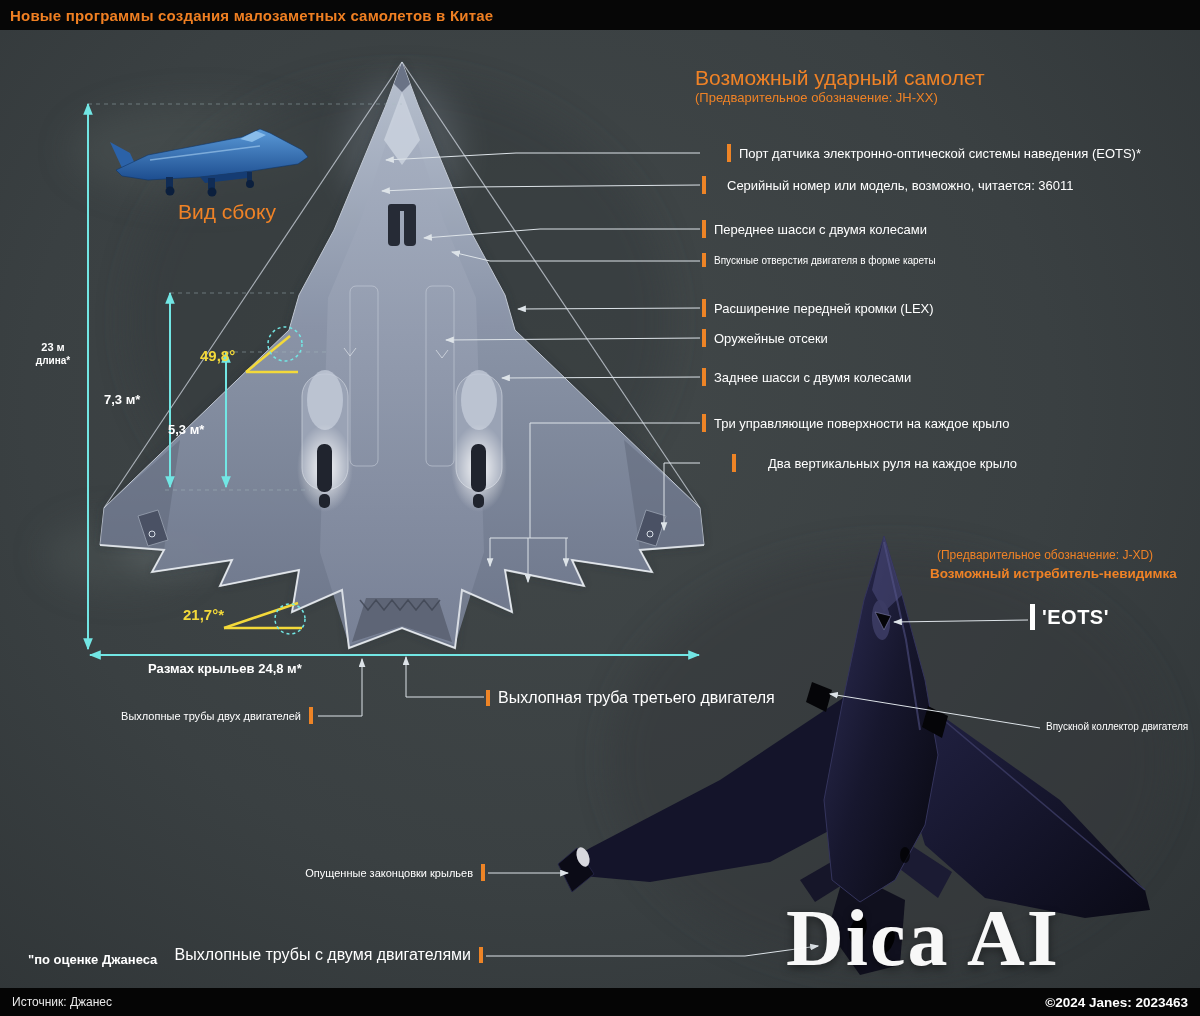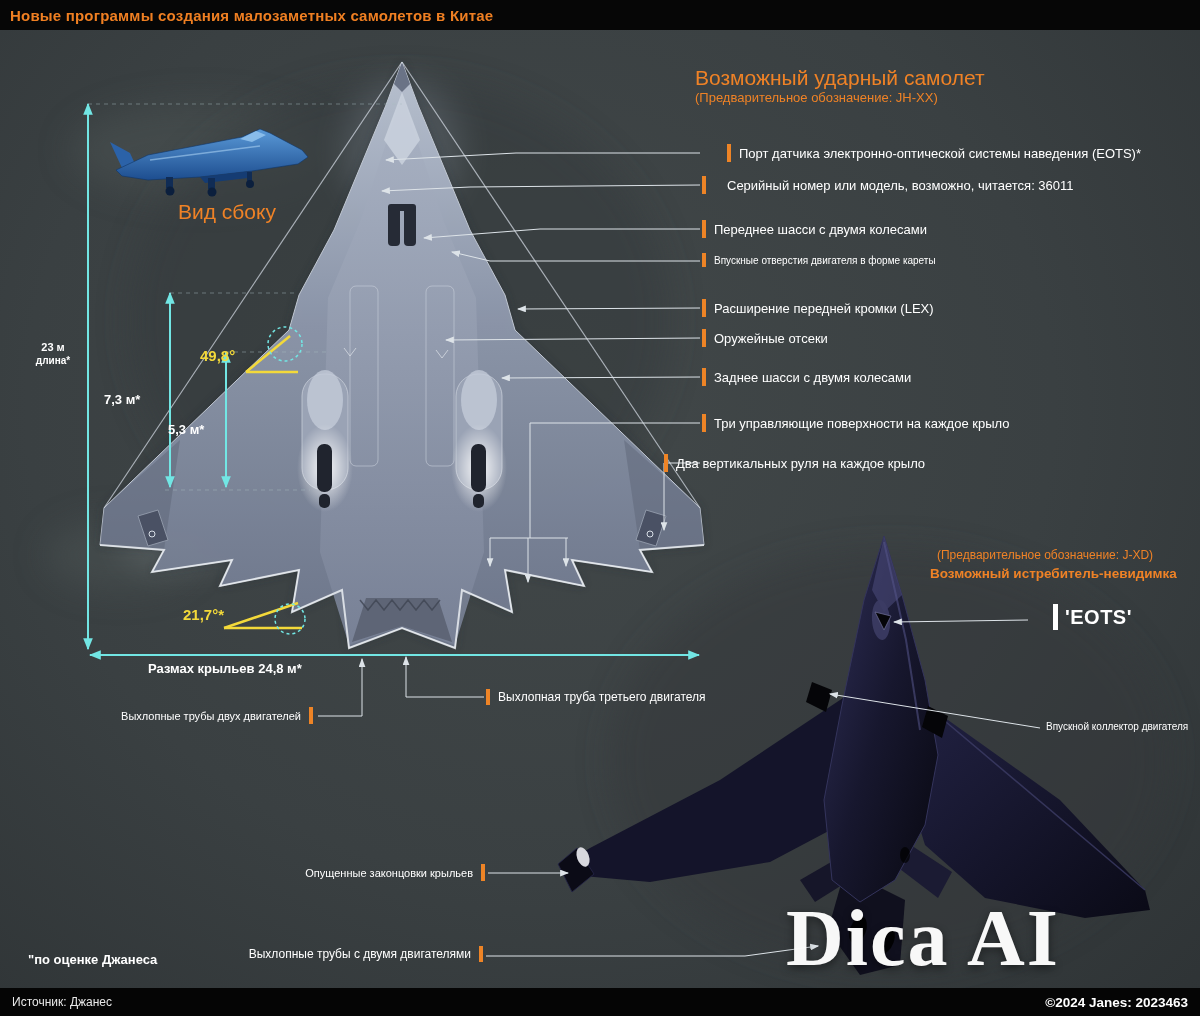--- a/index.html
+++ b/index.html
@@ -16,21 +16,21 @@
   svg.layer{position:absolute;left:0;top:0;width:1200px;height:1016px;z-index:1;}
   .lbl{position:absolute;color:#fff;white-space:nowrap;z-index:3;}
   .callout{position:absolute;display:flex;align-items:center;color:#fff;white-space:nowrap;z-index:3;}
   .obar{width:4px;background:#ee8426;margin-right:8px;flex:0 0 4px;}
   .callout.rev .obar{margin:0 0 0 8px;}
   .wbar{width:5px;height:26px;background:#ffffff;margin-right:7px;flex:0 0 5px;}
   .h18{height:18px;}.h14{height:14px;}.h17{height:17px;}.h16{height:16px;}
   .f13{font-size:13px;}
   .f11{font-size:11px;}
   .f10{font-size:10px;}
-  .f105{font-size:12px;}
+  .f105{font-size:16px;}
   .f20b{font-size:20px;font-weight:bold;letter-spacing:.5px;}
   .orange{color:#ef8226;}
   .yellow{color:#f3d93a;font-weight:bold;font-size:15px;}
   .bold15{font-weight:normal;font-size:21px;}
   .bold13{font-weight:bold;font-size:13px;}
   .subtitle13{font-size:13px;}
   .subtitle12{font-size:12px;}
   .bold135{font-weight:bold;font-size:13.5px;}
   .dim-length{position:absolute;left:22px;top:341px;width:62px;text-align:center;color:#fff;z-index:3;line-height:1.25;}
   .dim-length .v{font-weight:bold;font-size:11px;display:block;}
@@ -273,35 +273,35 @@
     <span class="f13">Оружейные отсеки</span>
   </div>
   <div class="callout" style="left:702px;top:368px;">
     <span class="obar h18"></span>
     <span class="f13">Заднее шасси с двумя колесами</span>
   </div>
   <div class="callout" style="left:702px;top:414px;">
     <span class="obar h18"></span>
     <span class="f13">Три управляющие поверхности на каждое крыло</span>
   </div>
-  <div class="callout" style="left:664px;top:454px;">
+  <div class="callout" style="left:732px;top:454px;gap:24px;">
     <span class="obar h18"></span>
     <span class="f13">Два вертикальных руля на каждое крыло</span>
   </div>
 
   <div class="callout rev" style="right:887px;top:707px;">
     <span class="f11">Выхлопные трубы двух двигателей</span>
     <span class="obar h17"></span>
   </div>
   <div class="callout" style="left:486px;top:689px;">
     <span class="obar h16"></span>
     <span class="f105">Выхлопная труба третьего двигателя</span>
   </div>
 
-  <div class="callout" style="left:1030px;top:604px;margin-left:23px;">
+  <div class="callout" style="left:1030px;top:604px;">
     <span class="wbar"></span>
     <span class="f20b">'EOTS'</span>
   </div>
   <div class="lbl f10" style="left:1046px;top:721px;">Впускной коллектор двигателя</div>
   <div class="callout rev" style="right:715px;top:864px;">
     <span class="f11">Опущенные законцовки крыльев</span>
     <span class="obar h17"></span>
   </div>
   <div class="callout rev" style="right:717px;top:946px;">
     <span class="f105">Выхлопные трубы с двумя двигателями</span>

